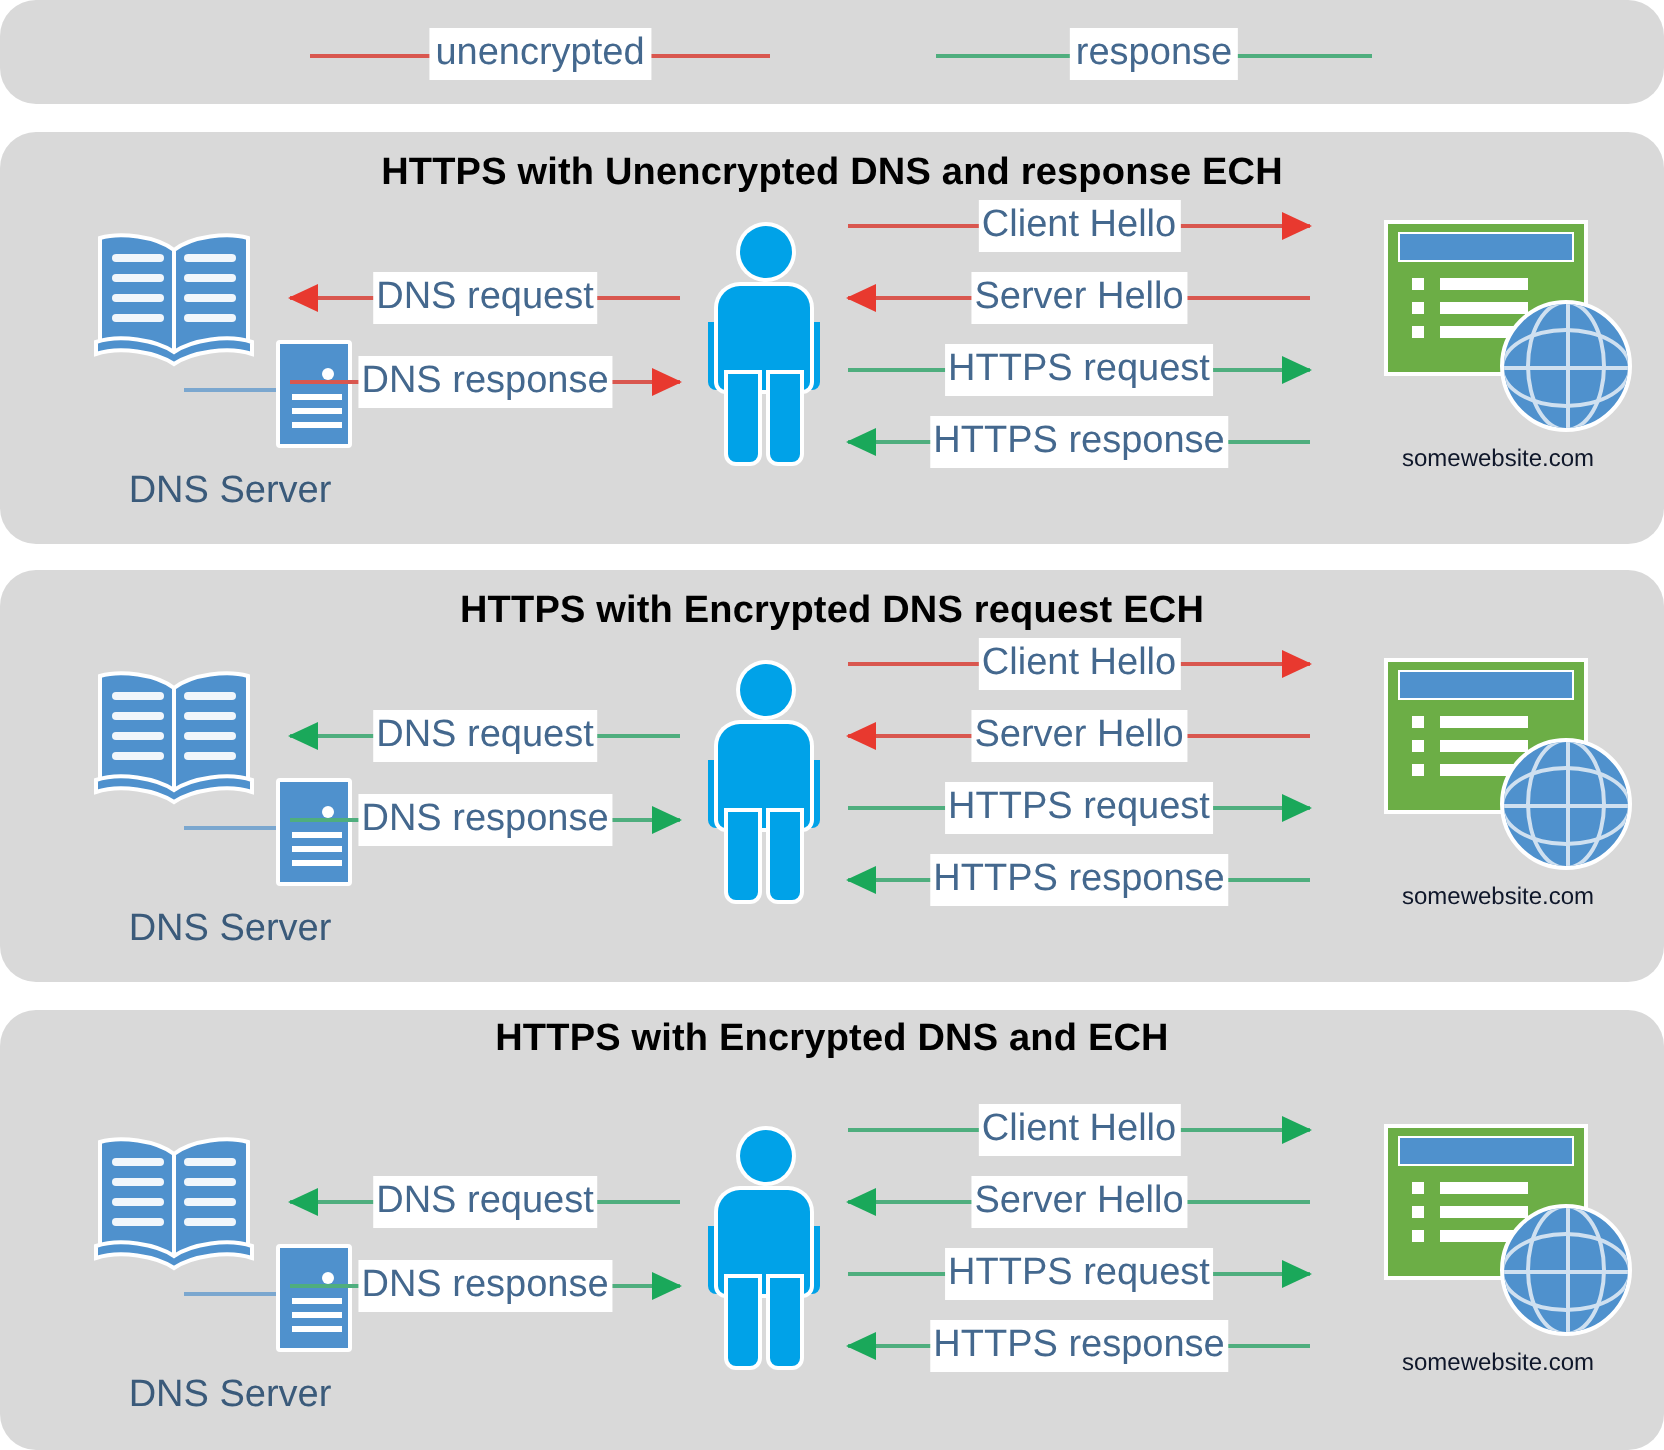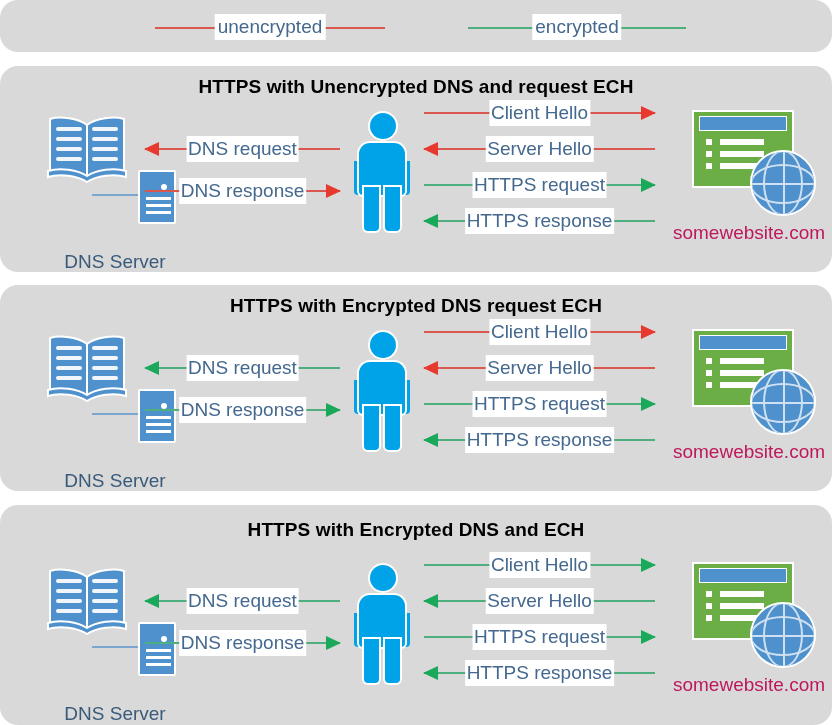--- a/index.html
+++ b/index.html
@@ -50,21 +50,21 @@
     background:#4f91cd;border:2px solid #ffffff;border-radius:2px;
     box-sizing:border-box;
   }
   .srv .gear{position:absolute;right:7px;top:12px;width:6px;height:6px;
     border-radius:50%;background:#ffffff;}
   .srv .bar{position:absolute;left:6px;height:3px;width:25px;background:#ffffff;}
   .srv .b1{top:25px;} .srv .b2{top:32px;} .srv .b3{top:39px;}
   .srv-link{position:absolute;left:62px;top:79px;width:48px;height:2px;background:#7ba7cf;}
   .dns-label{
     position:absolute;left:0;top:120px;width:170px;text-align:center;
-    color:#3a5a7a;font-size:19px;white-space:nowrap;margin-top:16px;
+    color:#3a5a7a;font-size:19px;white-space:nowrap;
   }
 
   
   .person{position:absolute;width:62px;height:120px;}
   .person .head{position:absolute;left:19px;top:0;width:26px;height:26px;
     border-radius:50%;background:#00a2e8;box-shadow:0 0 0 2px #ffffff;}
   .person .body{position:absolute;left:8px;top:30px;width:46px;height:52px;
     background:#00a2e8;border-radius:11px 11px 4px 4px;
     box-shadow:0 0 0 2px #ffffff;}
   .person .leg{position:absolute;top:74px;width:15px;height:44px;
@@ -88,40 +88,40 @@
     overflow:hidden;}
   .globe .mv{position:absolute;top:-2px;bottom:-2px;left:50%;width:0;
     border-left:2px solid #cfe0f0;}
   .globe .me{position:absolute;left:-2px;right:-2px;top:50%;height:0;
     border-top:2px solid #cfe0f0;}
   .globe .el1{position:absolute;left:11px;top:-2px;width:40px;height:66px;
     border:2px solid #cfe0f0;border-radius:50%;box-sizing:border-box;}
   .globe .el2{position:absolute;left:-2px;top:12px;width:66px;height:40px;
     border:2px solid #cfe0f0;border-radius:50%;box-sizing:border-box;}
   .site-label{position:absolute;left:-16px;top:112px;width:166px;text-align:center;
-    color:#be185d;font-size:19px;white-space:nowrap;}
+    color:#0f172a;font-size:12px;white-space:nowrap;}
 </style>
 </head>
 <body>
 
 <div class="page">
 
   <div class="panel" id="legend-panel">
     <div class="legend-item" id="legend-unencrypted">
       <div class="legend-line" style="background: rgb(217, 87, 79);"></div>
       <span class="legend-text">unencrypted</span>
     </div>
     <div class="legend-item" id="legend-encrypted">
       <div class="legend-line" style="background: rgb(79, 174, 126);"></div>
-      <span class="legend-text">encrypted</span>
+      <span class="legend-text">response</span>
     </div>
   </div>
 
   <div class="panel" id="panel-0">
-      <div class="panel-title" style="top:10px;">HTTPS with Unencrypted DNS and request ECH</div>
+      <div class="panel-title" style="top:10px;">HTTPS with Unencrypted DNS and response ECH</div>
       <div class="dns-group" style="left:30px;top:49px;width:170px;height:150px;">
     <div class="book"><svg viewBox="0 0 86 72" width="86" height="72" aria-hidden="true">
     <g stroke="#ffffff" stroke-width="2">
       <path d="M43 10 C34 3 16 1 6 4 L6 58 C16 55 34 57 43 63 Z" fill="#4f91cd"></path>
       <path d="M43 10 C52 3 70 1 80 4 L80 58 C70 55 52 57 43 63 Z" fill="#4f91cd"></path>
     </g>
     <g fill="#ffffff" opacity="0.92">
       <rect x="12" y="12" width="26" height="4" rx="2"></rect>
       <rect x="12" y="22" width="26" height="4" rx="2"></rect>
       <rect x="12" y="32" width="26" height="4" rx="2"></rect>
@@ -279,21 +279,21 @@
       <span class="head"></span>
       <span class="lbl">HTTPS request</span>
     </div>
       <div class="flow left" style="left:424px;top:142px;width:231px;color:#1aa85a;">
       <span class="line" style="background:#4fae7e;"></span>
       <span class="head"></span>
       <span class="lbl">HTTPS response</span>
     </div>
     </div>
   <div class="panel" id="panel-2">
-      <div class="panel-title" style="top:14px;text-align:center;">HTTPS with Encrypted DNS and ECH</div>
+      <div class="panel-title" style="top:4px;text-align:center;">HTTPS with Encrypted DNS and ECH</div>
       <div class="dns-group" style="left:30px;top:62px;width:170px;height:150px;">
     <div class="book"><svg viewBox="0 0 86 72" width="86" height="72" aria-hidden="true">
     <g stroke="#ffffff" stroke-width="2">
       <path d="M43 10 C34 3 16 1 6 4 L6 58 C16 55 34 57 43 63 Z" fill="#4f91cd"></path>
       <path d="M43 10 C52 3 70 1 80 4 L80 58 C70 55 52 57 43 63 Z" fill="#4f91cd"></path>
     </g>
     <g fill="#ffffff" opacity="0.92">
       <rect x="12" y="12" width="26" height="4" rx="2"></rect>
       <rect x="12" y="22" width="26" height="4" rx="2"></rect>
       <rect x="12" y="32" width="26" height="4" rx="2"></rect>

